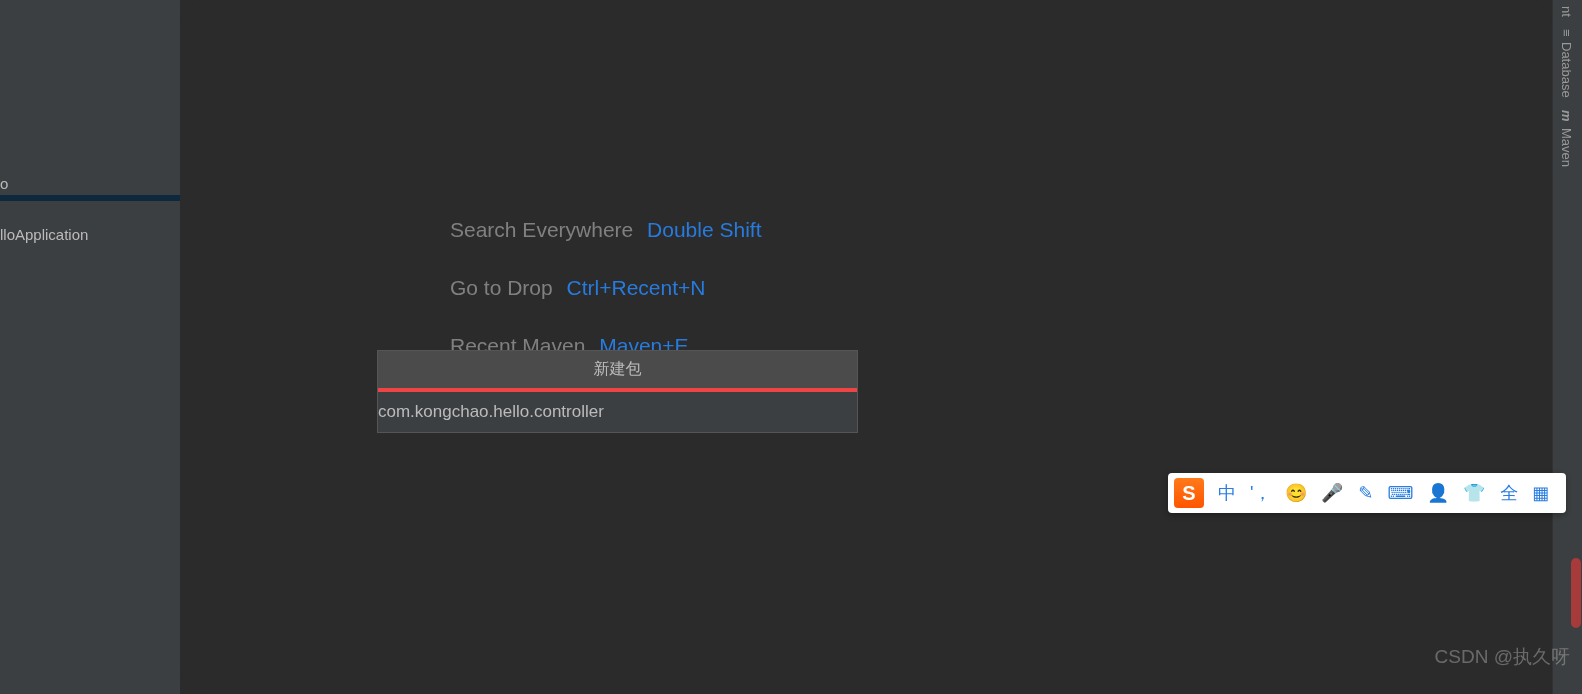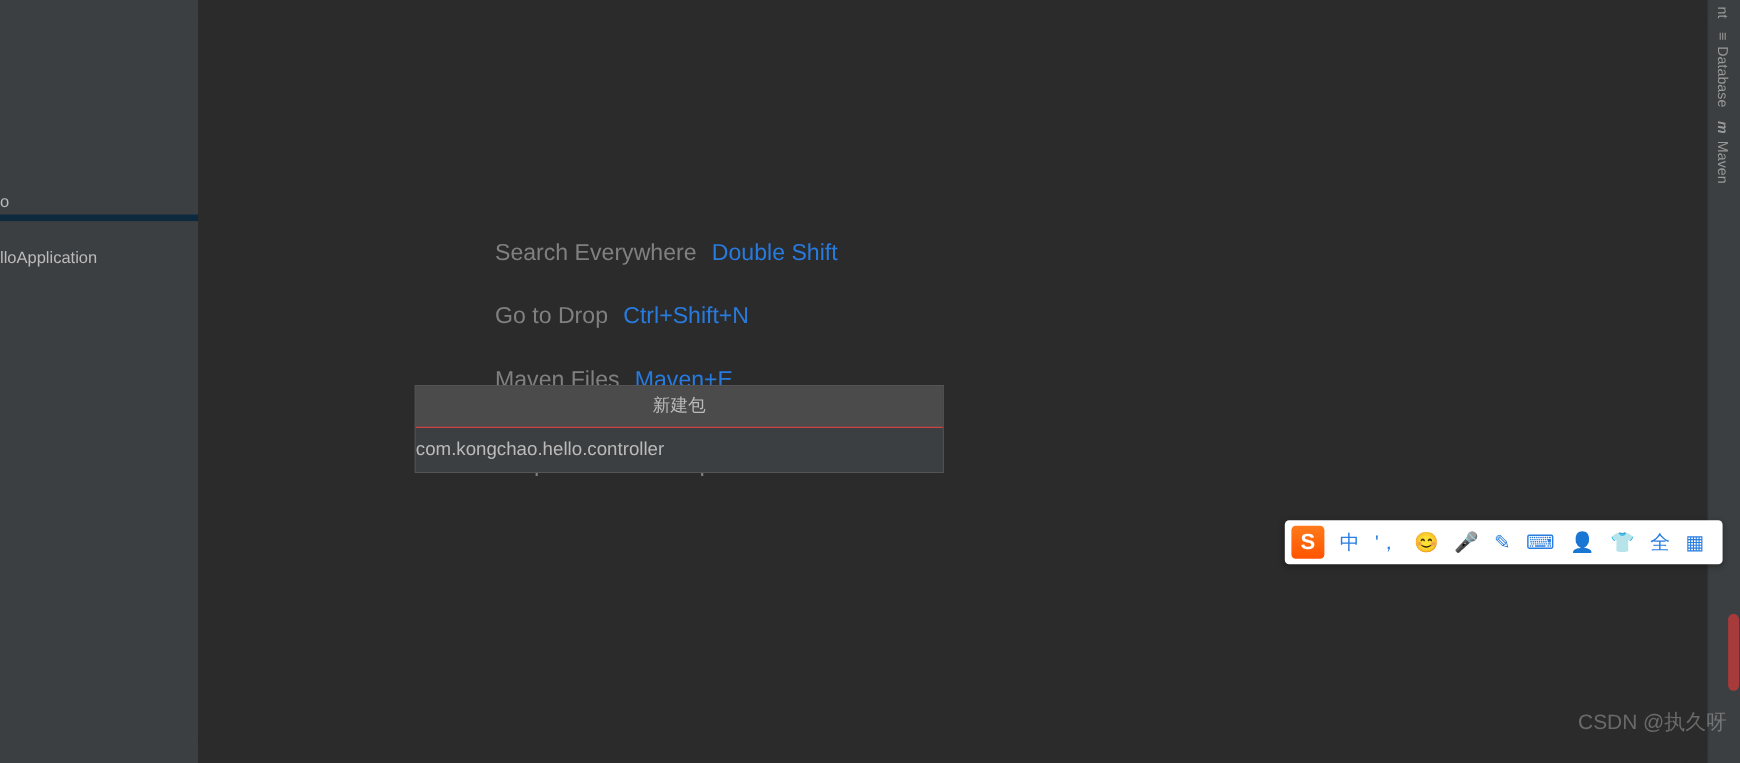--- a/index.html
+++ b/index.html
@@ -62,21 +62,21 @@
       width: 481px;
       background: #3c3f41;
       border: 1px solid #555;
     }
     .popup-title {
       background: #4b4b4b;
       color: #bbb;
       text-align: center;
       font-size: 16px;
       padding: 8px 0;
-      border-bottom: 1px solid #ef4444;
+      border-bottom: 4px solid #ef4444;
     }
     .popup-input {
       padding: 10px 0;
       color: #bbb;
       font-size: 17px;
       background: #3c3f41;
       outline: none;
       border: none;
       width: 100%;
     }
@@ -158,24 +158,24 @@
 </div>
 
 <div class="main">
   <div class="hints">
     <div class="hint-row">
       <span class="hint-label">Search Everywhere</span>
       <span class="hint-shortcut">Double Shift</span>
     </div>
     <div class="hint-row">
       <span class="hint-label">Go to Drop</span>
-      <span class="hint-shortcut">Ctrl+Shift+N</span>
+      <span class="hint-shortcut">Ctrl+Recent+N</span>
     </div>
     <div class="hint-row">
-      <span class="hint-label">Maven Files</span>
+      <span class="hint-label">Recent Maven</span>
       <span class="hint-shortcut">Maven+E</span>
     </div>
     <div class="drop-text">Drop files here to open</div>
   </div>
 </div>
 
 <div class="popup">
   <div class="popup-title">新建包</div>
   <input class="popup-input" type="text" value="com.kongchao.hello.controller" style="">
 </div>

